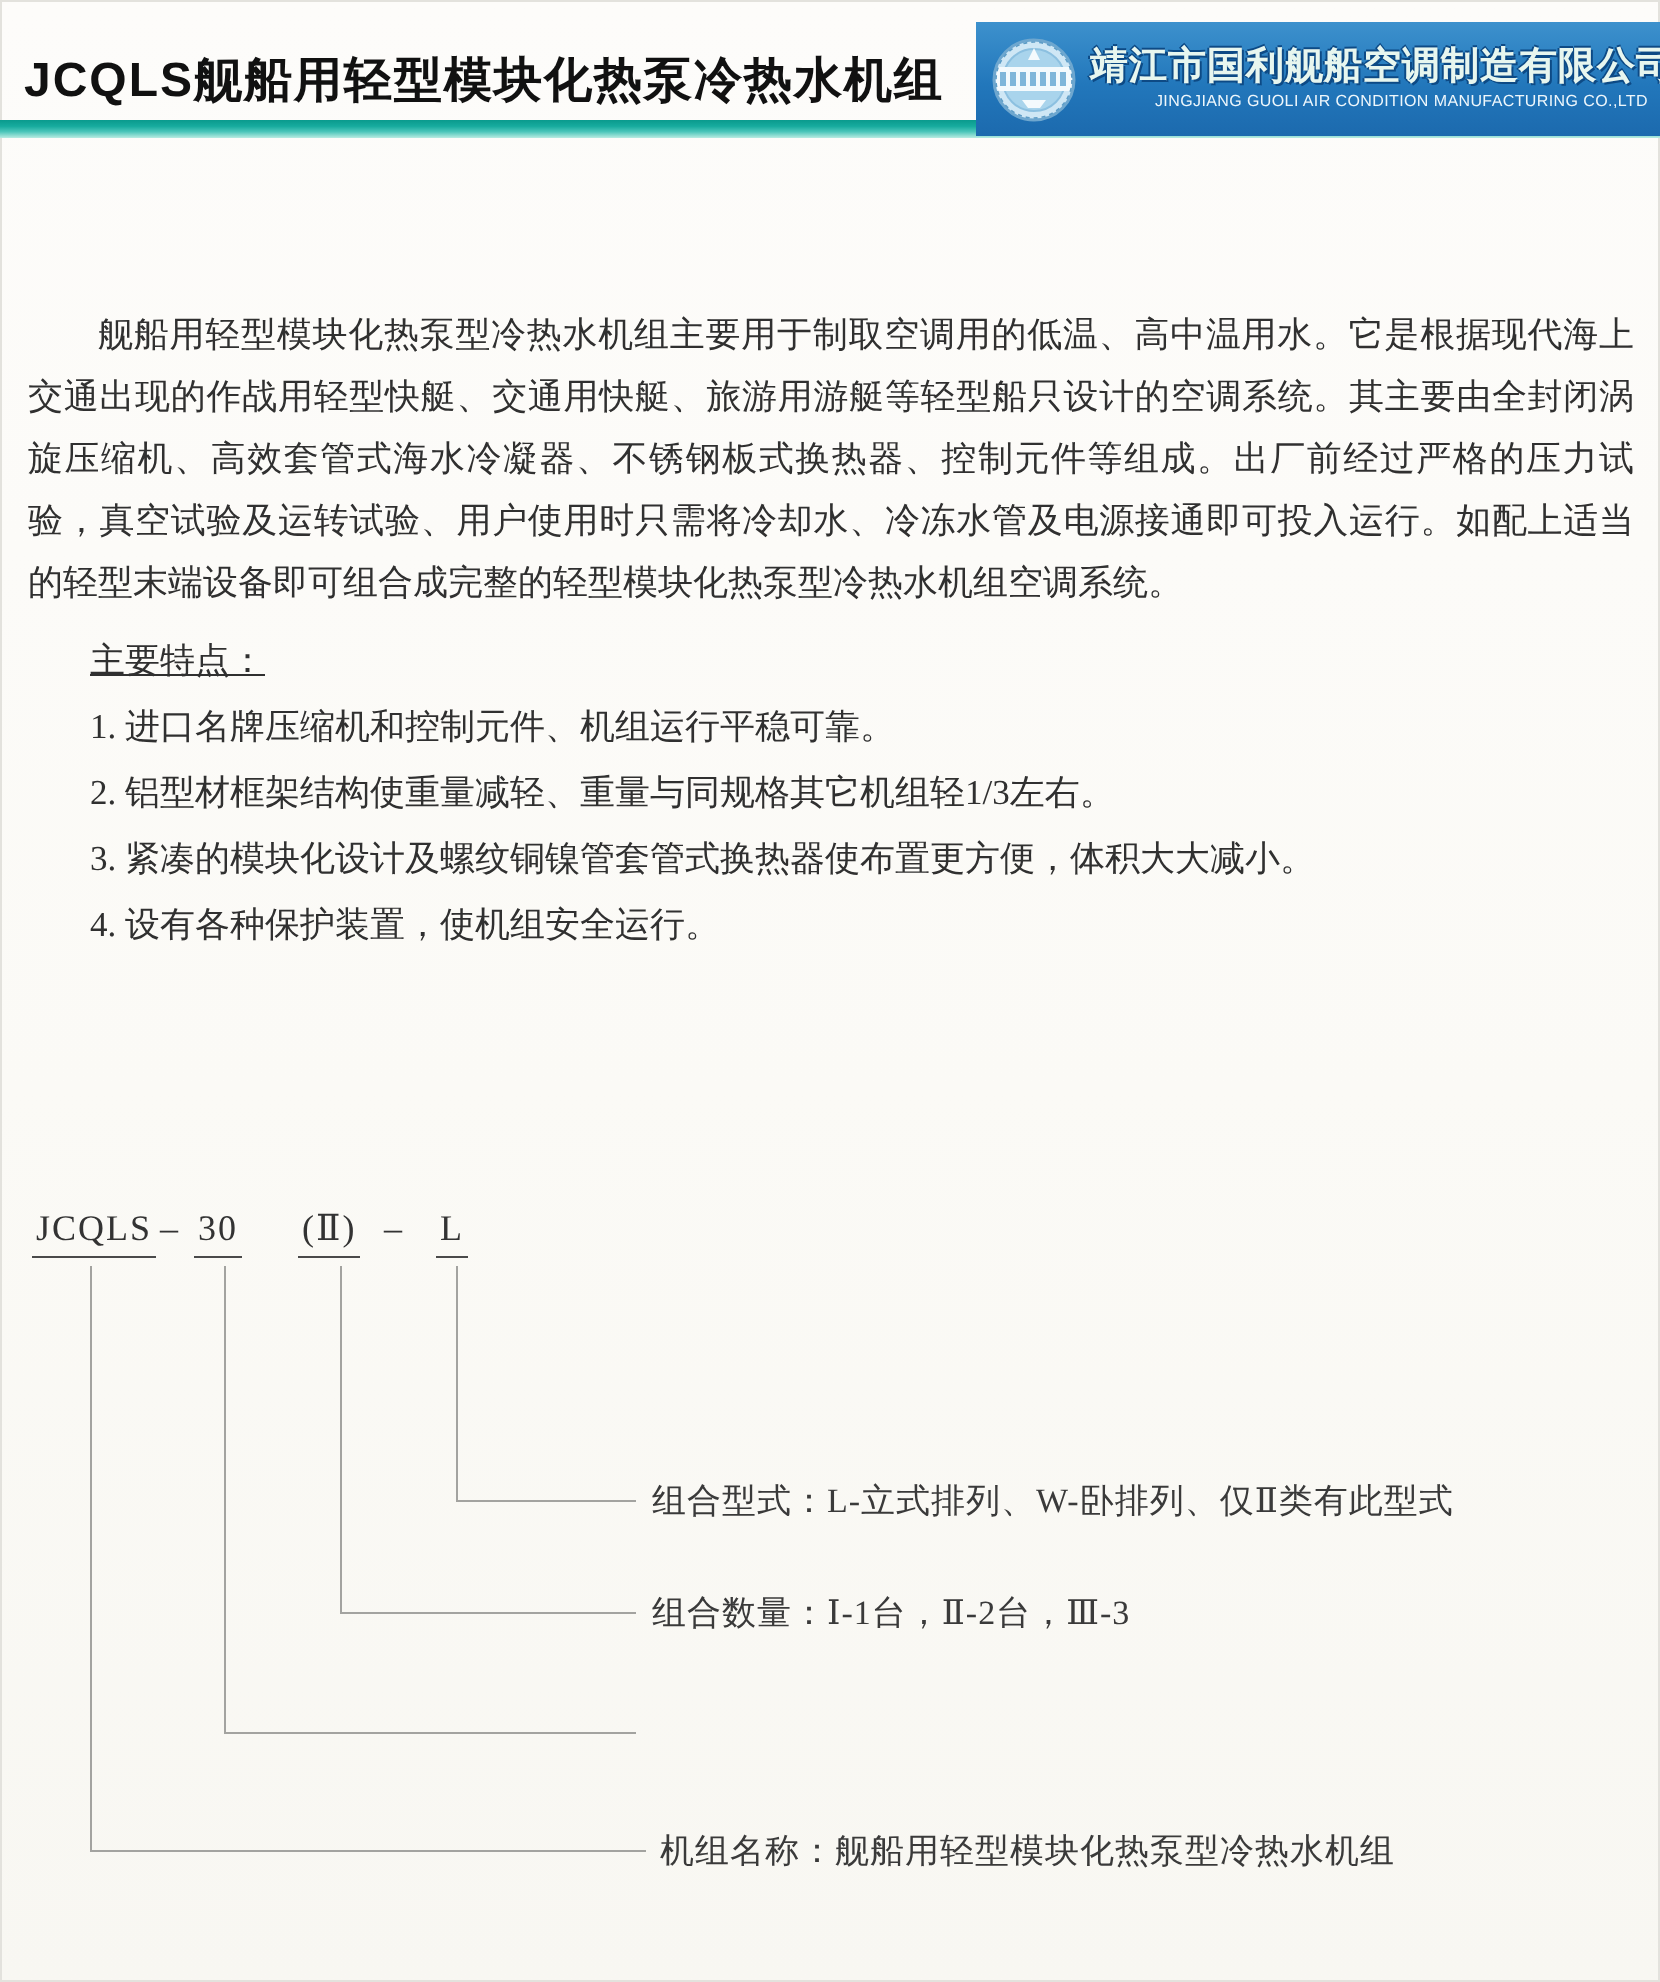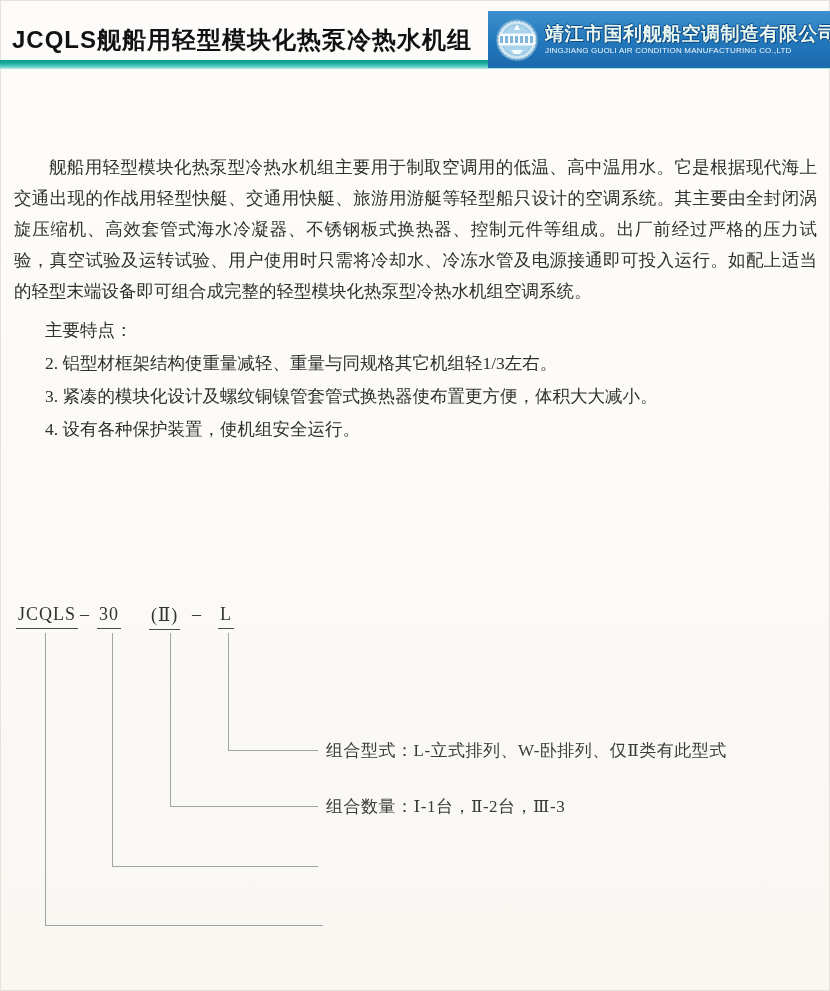--- a/index.html
+++ b/index.html
@@ -25,41 +25,41 @@
     background:linear-gradient(180deg,#0a9a8d 0%,#17ab9e 35%,#4cc6ba 65%,#b9ece2 100%);
   }
   .logo-box{
     position:absolute;left:488px;top:11px;width:342px;height:57px;
     background:linear-gradient(180deg,#3d91cd 0%,#2277bb 55%,#1c6aae 100%);
     display:flex;align-items:center;gap:7px;
     padding:0 6px 0 8px;box-sizing:border-box;
     z-index:2;
   }
   .emblem{flex:0 0 auto;}
-  .company-names{display:flex;flex-direction:column;line-height:1.05;min-width:0;}
+  .company-names{display:flex;flex-direction:column;line-height:1.05;min-width:0;text-align:right;}
   .company-cn{
     font-family:"Liberation Sans","DejaVu Sans",sans-serif;
     font-size:19px;font-weight:bold;color:#e7f6ef;
     text-shadow:1px 1px 0 #0d4a85,-1px 0 0 #0d4a85,0 -1px 0 #0d4a85;
     white-space:nowrap;letter-spacing:0.5px;
   }
   .company-en{
     font-family:"Liberation Sans","DejaVu Sans",sans-serif;
     font-size:8px;color:#eef7fc;letter-spacing:0.2px;
     white-space:nowrap;margin-top:3px;
   }
   
   .content{position:absolute;left:14px;top:152px;width:803px;}
   .intro{
     margin:0;font-size:17.5px;line-height:31px;
     text-align:justify;text-indent:2em;color:#303030;
   }
   .features-heading{
     margin-top:7px;padding-left:31px;
-    font-size:17.5px;line-height:33px;color:#303030;
+    font-size:17.5px;line-height:33px;color:#303030;text-decoration:underline;
   }
   .feature-item{
     padding-left:31px;font-size:17.5px;line-height:33px;color:#303030;
   }
   
   .model-heading{
     position:absolute;left:8px;top:561px;
     font-size:19.5px;color:#262626;letter-spacing:1px;
   }
   .model-code{position:absolute;left:0;top:604px;height:28px;width:300px;}
@@ -109,20 +109,21 @@
     </svg>
     <div class="company-names">
       <div class="company-cn">靖江市国利舰船空调制造有限公司</div>
       <div class="company-en">JINGJIANG GUOLI AIR CONDITION MANUFACTURING CO.,LTD</div>
     </div>
   </div>
 
   <div class="content">
     <p class="intro">舰船用轻型模块化热泵型冷热水机组主要用于制取空调用的低温、高中温用水。它是根据现代海上交通出现的作战用轻型快艇、交通用快艇、旅游用游艇等轻型船只设计的空调系统。其主要由全封闭涡旋压缩机、高效套管式海水冷凝器、不锈钢板式换热器、控制元件等组成。出厂前经过严格的压力试验，真空试验及运转试验、用户使用时只需将冷却水、冷冻水管及电源接通即可投入运行。如配上适当的轻型末端设备即可组合成完整的轻型模块化热泵型冷热水机组空调系统。</p>
     <div class="features-heading">主要特点：</div>
+    <div class="feature-item">1. 进口名牌压缩机和控制元件、机组运行平稳可靠。</div>
     <div class="feature-item">2. 铝型材框架结构使重量减轻、重量与同规格其它机组轻1/3左右。</div>
     <div class="feature-item">3. 紧凑的模块化设计及螺纹铜镍管套管式换热器使布置更方便，体积大大减小。</div>
     <div class="feature-item">4. 设有各种保护装置，使机组安全运行。</div>
   </div>
 
 
   <div class="model-code">
     <span class="seg u" style="left:16px;">JCQLS</span>
     <span class="seg" style="left:80px;">–</span>
     <span class="seg u" style="left:97px;">30</span>
@@ -135,14 +136,15 @@
   <div class="dline v" style="left:112px; top:633px; height:233px;"></div>
   <div class="dline v" style="left:170px; top:633px; height:173px;"></div>
   <div class="dline v" style="left:228px; top:633px; height:117px;"></div>
   <div class="dline h" style="left:228px; top:750px; width:90px;"></div>
   <div class="dline h" style="left:170px; top:806px; width:148px;"></div>
   <div class="dline h" style="left:112px; top:866px; width:206px;"></div>
   <div class="dline h" style="left:45px;  top:925px; width:278px;"></div>
 
   <div class="dlabel" style="left:326px;top:739px;text-align:center;">组合型式：L-立式排列、W-卧排列、仅Ⅱ类有此型式</div>
   <div class="dlabel" style="left:326px;top:795px;">组合数量：Ⅰ-1台，Ⅱ-2台，Ⅲ-3</div>
+  <div class="dlabel" style="left:330px;top:914px;">机组名称：舰船用轻型模块化热泵型冷热水机组</div>
 
 </div>
 
 </body></html>

